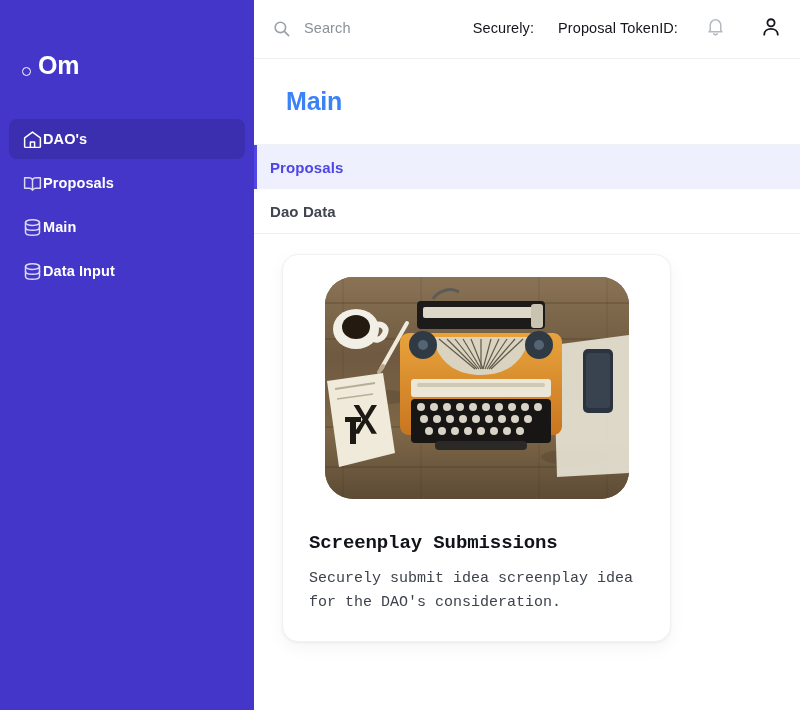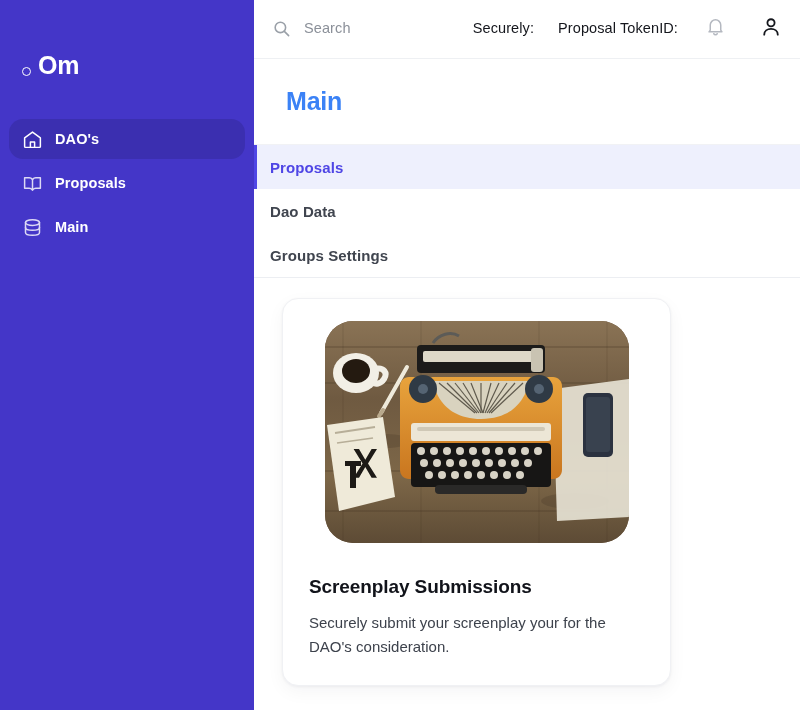--- a/index.html
+++ b/index.html
@@ -54,24 +54,24 @@
     line-height: 1;
   }
 
   .nav {
     margin-top: 41px;
     padding: 0 9px;
   }
   .nav-item {
     display: flex;
     align-items: center;
-    gap: 12px;
+    gap: 0;
     height: 40px;
     padding: 0 13px;
-    border-radius: 14px;
+    border-radius: 8px;
     margin-bottom: 4px;
     cursor: pointer;
   }
   .nav-item.active {
     background: #3b2fb0;
   }
   .nav-icon {
     width: 21px;
     height: 21px;
     flex: 0 0 21px;
@@ -201,20 +201,21 @@
     left: 0; top: 0; bottom: 0;
     width: 3px;
     background: #4f46e5;
   }
 
   
   .card-region {
     flex: 1 1 auto;
     padding: 20px 17px 0 28px;
     overflow: hidden;
+    font-family: Liberation Mono, monospace;
   }
   .card {
     width: 389px;
     background: #ffffff;
     border: 1px solid #f0f1f4;
     border-radius: 16px;
     box-shadow: 0 1px 3px rgba(16,20,35,0.05), 0 6px 18px rgba(16,20,35,0.045);
     padding: 22px 26px 26px 26px;
   }
 
@@ -283,20 +284,30 @@
         <span class="nav-icon">
           <svg viewBox="0 0 24 24" width="21" height="21" fill="none" stroke="#dcd9f5" stroke-width="1.7" stroke-linecap="round" stroke-linejoin="round">
             <ellipse cx="12" cy="6.4" rx="8" ry="3.2"></ellipse>
             <path d="M4 6.4v11.2c0 1.8 3.6 3.2 8 3.2s8-1.4 8-3.2V6.4"></path>
             <path d="M4 12c0 1.8 3.6 3.2 8 3.2s8-1.4 8-3.2"></path>
           </svg>
         </span>
         <span class="nav-label">Main</span>
       </div>
 
+      <div class="nav-item">
+        <span class="nav-icon">
+          <svg viewBox="0 0 24 24" width="21" height="21" fill="none" stroke="#dcd9f5" stroke-width="1.7" stroke-linecap="round" stroke-linejoin="round">
+            <ellipse cx="12" cy="6.4" rx="8" ry="3.2"></ellipse>
+            <path d="M4 6.4v11.2c0 1.8 3.6 3.2 8 3.2s8-1.4 8-3.2V6.4"></path>
+            <path d="M4 12c0 1.8 3.6 3.2 8 3.2s8-1.4 8-3.2"></path>
+          </svg>
+        </span>
+        <span class="nav-label">Data Input</span>
+      </div>
 
     </nav>
   </aside>
 
   <main class="content">
 
     <header class="topbar">
 
       <div class="search-box">
         <span class="search-icon">
@@ -338,23 +349,20 @@
     <div class="page-head">
       <h1 class="page-title">Main</h1>
     </div>
 
     <div class="tablist">
       <div class="tab active">
         <span>Proposals</span>
       </div>
       <div class="tab">
         <span>Dao Data</span>
-      </div>
-      <div class="tab">
-        <span>Groups Settings</span>
       </div>
     </div>
 
     <div class="card-region">
       <div class="card">
 
         <div class="card-media">
           <svg viewBox="0 0 304 222" preserveAspectRatio="xMidYMid slice">
             <defs>
               <linearGradient id="wood" x1="0" y1="0" x2="0" y2="1">
@@ -468,18 +476,18 @@
                   <circle cx="182" cy="154" r="4"></circle>
                     <circle cx="195" cy="154" r="4"></circle>
                 </g>
               </g>
               <rect x="110" y="164" width="92" height="9" rx="4" fill="#2a2928"></rect>
             </g>
           </svg>
         </div>
 
         <h2 class="card-title">Screenplay Submissions</h2>
-        <p class="card-desc">Securely submit your screenplay your for the DAO's consideration.</p>
+        <p class="card-desc">Securely submit idea screenplay idea for the DAO's consideration.</p>
       </div>
     </div>
 
   </main>
 </div>
 
 </body></html>

